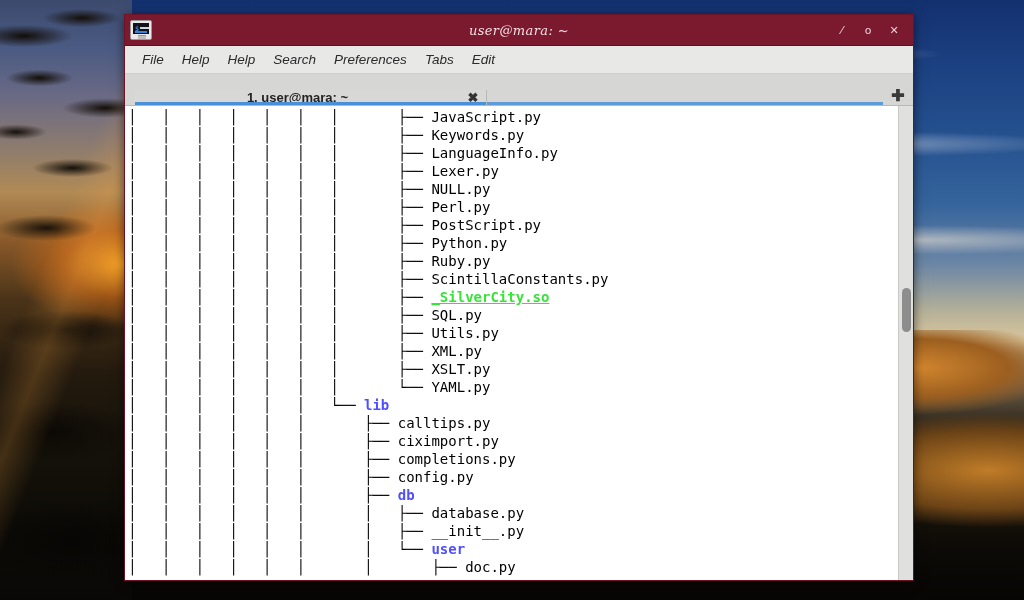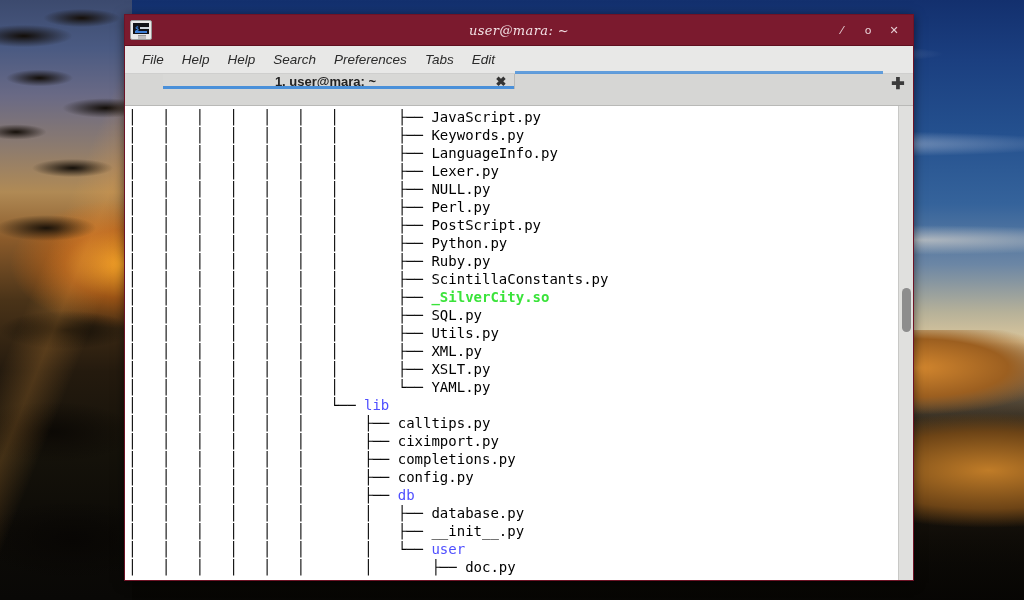--- a/index.html
+++ b/index.html
@@ -155,24 +155,23 @@
   .menu-item {
     font-size: 13.5px; color: #2b2b2b;
     padding: 3px 9px;
     white-space: nowrap;
   }
 
   .tabbar {
     height: 32px;
     background: #d6d6d4;
     border-bottom: 1px solid #b9b9b7;
-    display: flex; align-items: flex-start;
+    display: flex; align-items: flex-end;
     flex: 0 0 auto;
     position: relative;
-    padding-left: 28px;
   }
   .tab {
     width: 352px;
     margin-left: 10px;
     background: #d0d0ce;
     border-right: 1px solid #b9b9b7;
     display: flex; align-items: center;
     position: relative;
   }
   .tab.active { background: #d8d8d6; }
@@ -209,22 +208,22 @@
   .term-text {
     flex: 1 1 auto;
     font-family: "DejaVu Sans Mono", monospace;
     font-size: 14px;
     line-height: 18px;
     color: #000000;
     white-space: pre;
     padding: 2px 0 0 3px;
     overflow: hidden;
   }
-  .term-text .dir { color: #4f4fff; font-weight: normal; }
-  .term-text .exe { color: #3ae33a; font-weight: bold; }
+  .term-text .dir { color: #4f4fff; font-weight: bold; }
+  .term-text .exe { color: #3ae33a; font-weight: bold; text-decoration: underline; }
 
   .scroll-track {
     width: 15px;
     background: #e0e0de;
     border-left: 1px solid #c8c8c6;
     position: relative;
     flex: 0 0 auto;
   }
   .scroll-thumb {
     position: absolute;

